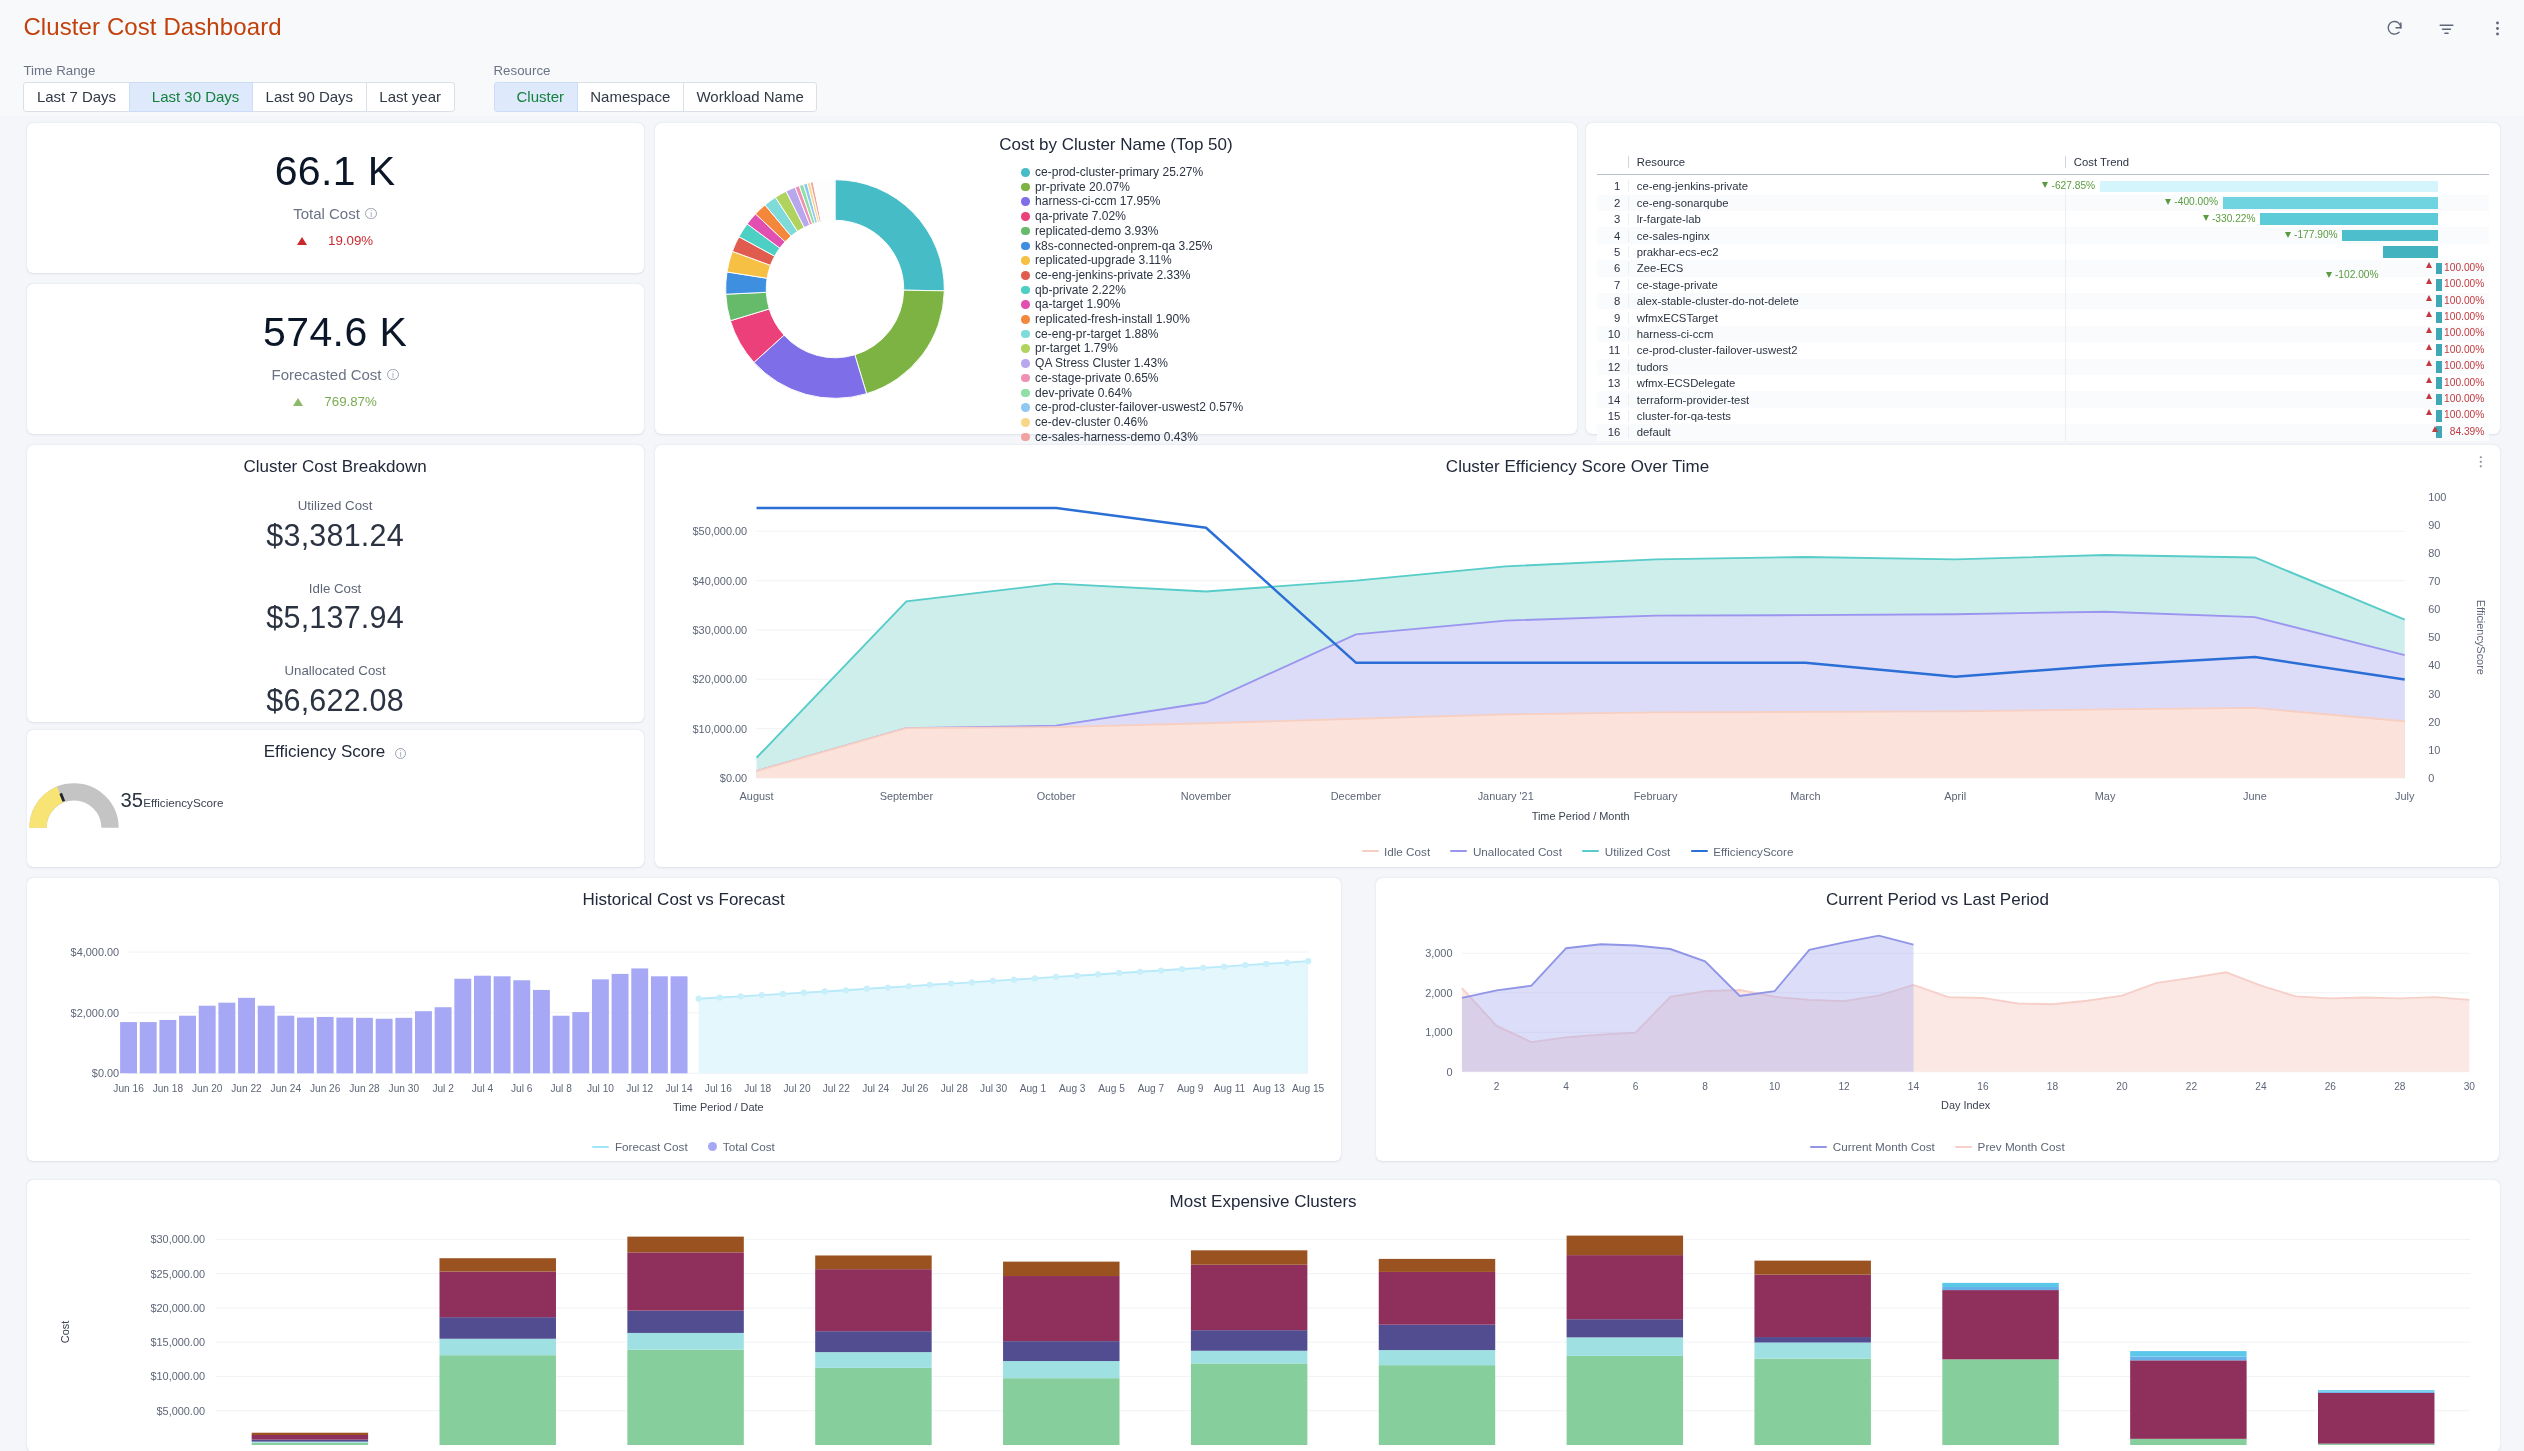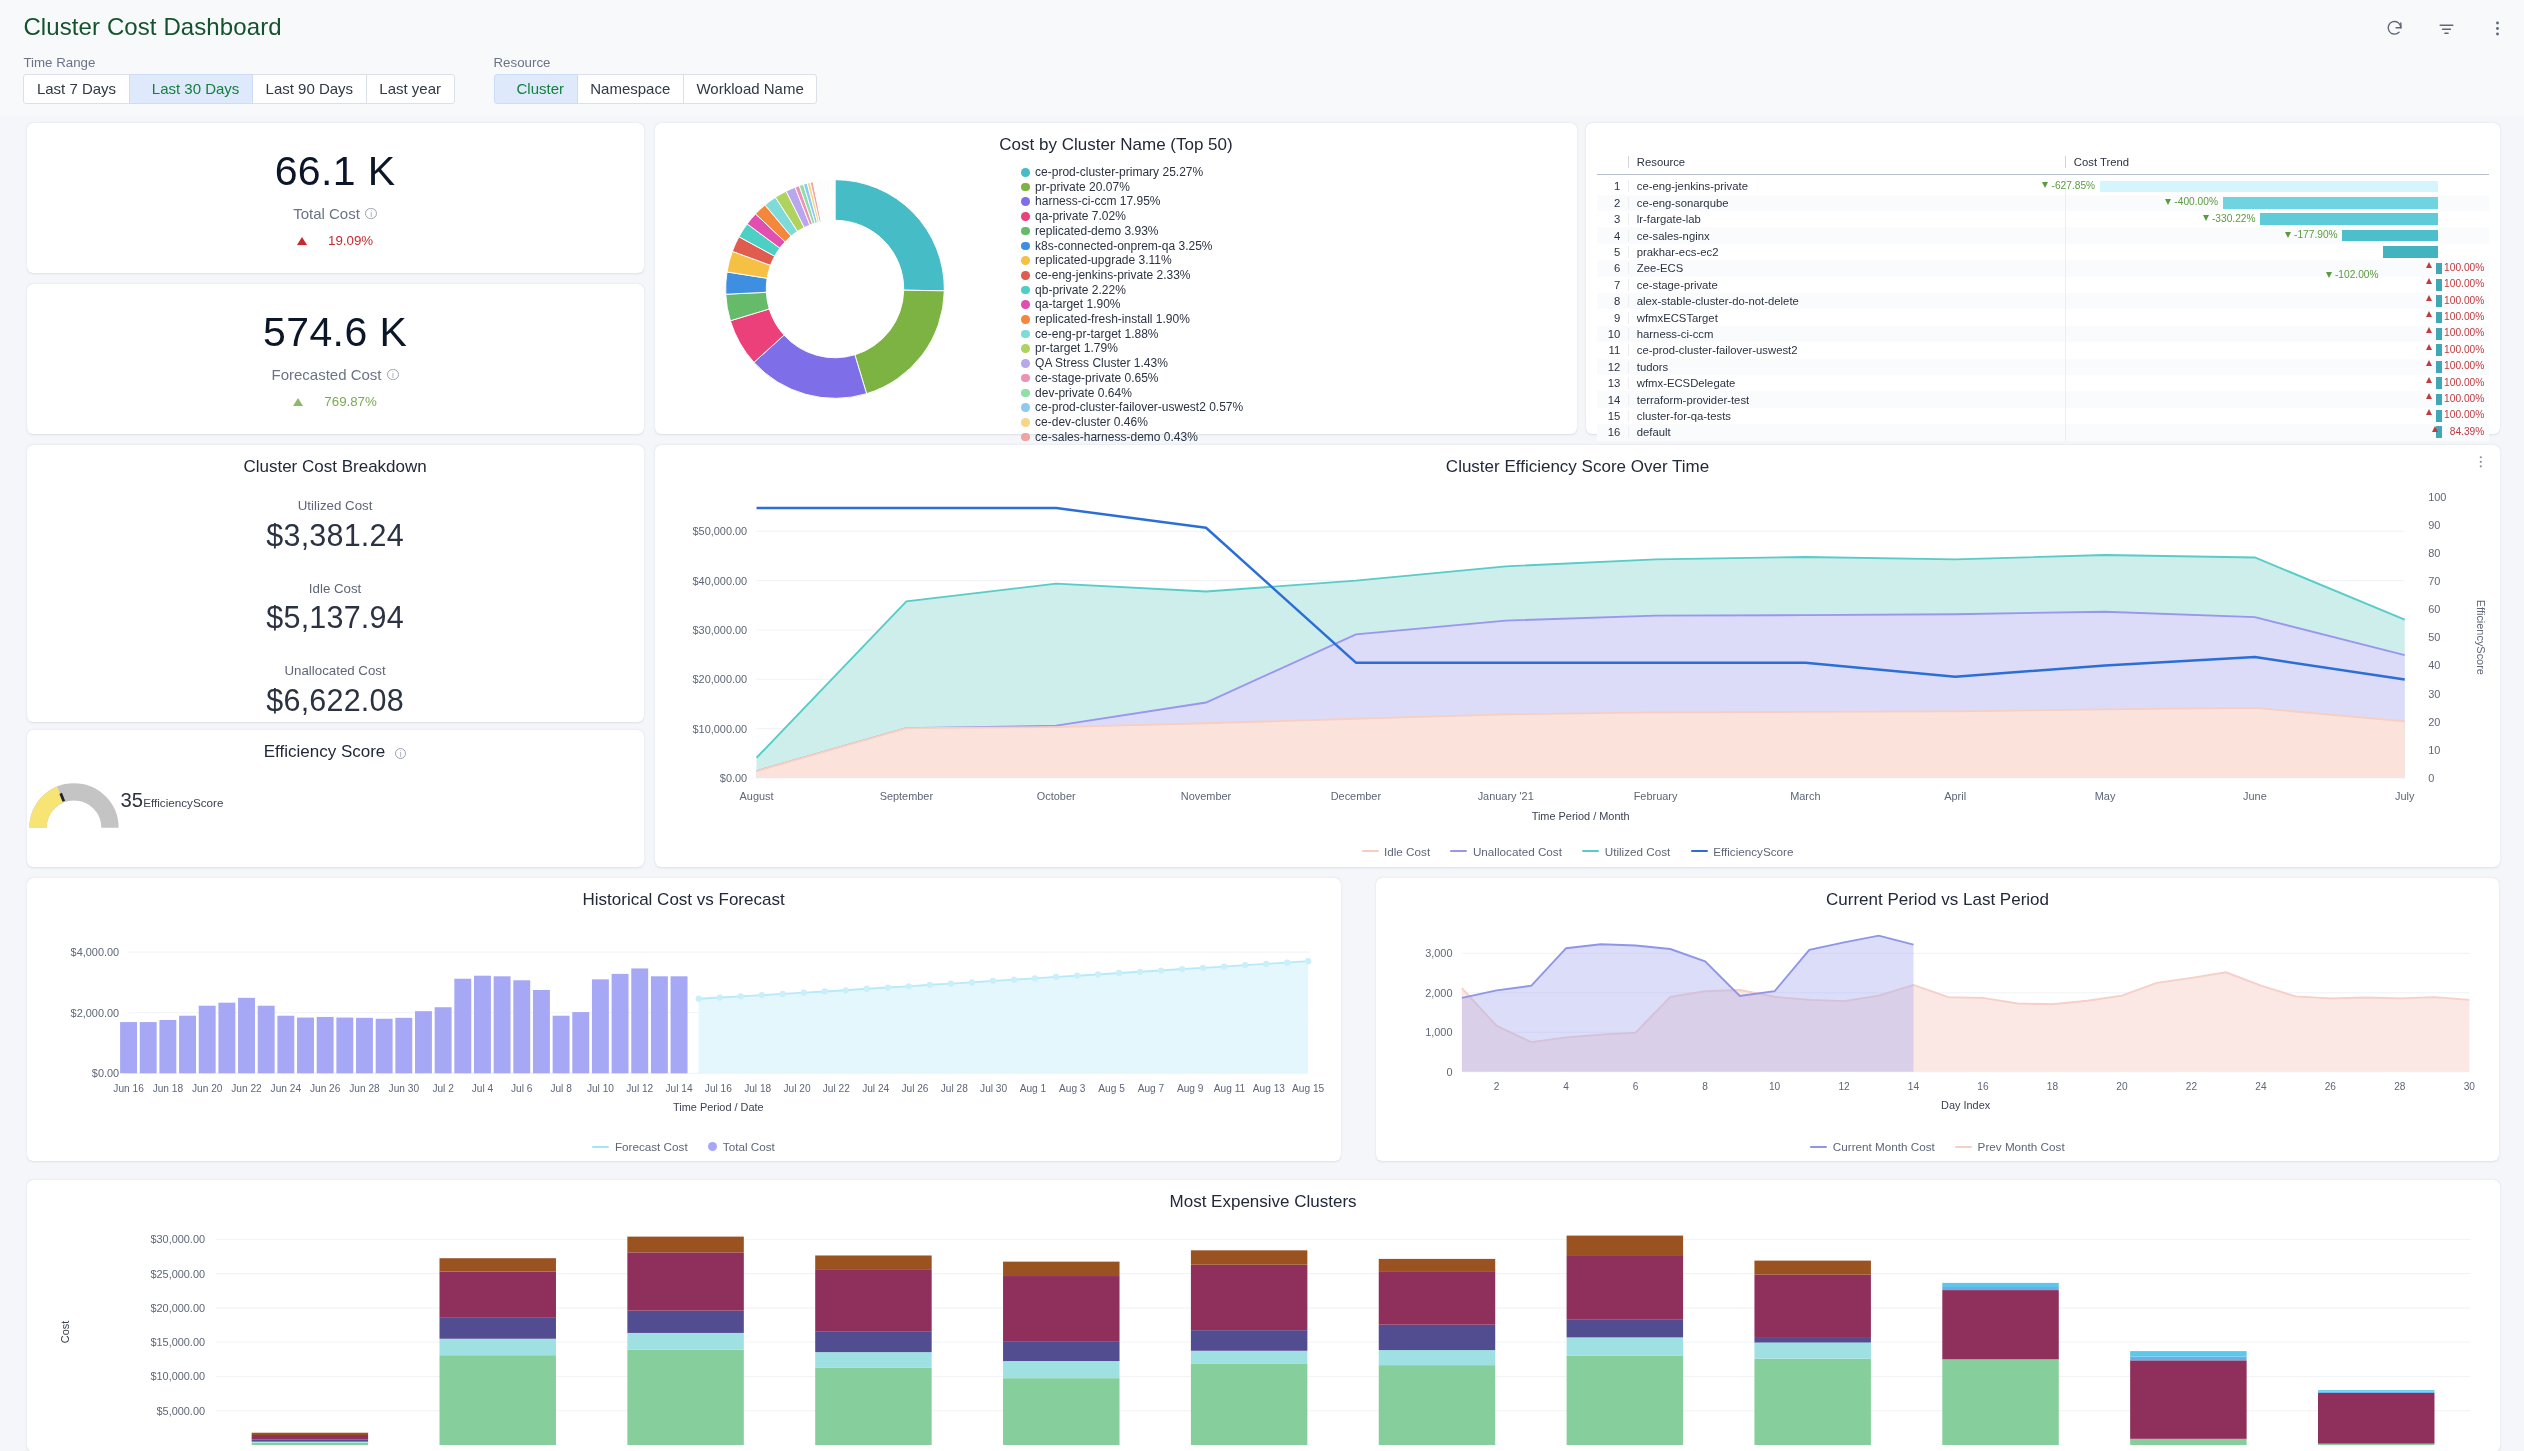--- a/index.html
+++ b/index.html
@@ -12,32 +12,32 @@
   }
   .page { position: relative; width: 2525px; height: 1451px; }
 
   
   .topbar {
     position: absolute; left: 0; top: 0; width: 2525px; height: 116px;
     background: #f7f9fb;
   }
   .page-title {
     position: absolute; left: 23.4px; top: 12.5px;
-    font-size: 24px; font-weight: 400; color: #14532d; letter-spacing: 0.1px;
+    font-size: 24px; font-weight: 400; color: #c2410c; letter-spacing: 0.1px;
   }
   .header-icons {
     position: absolute; right: 14px; top: 15.6px;
     display: flex; align-items: center; gap: 25px;
   }
   .hicon { width: 26.6px; height: 26.6px; display:flex; align-items:center; justify-content:center; cursor: pointer; }
   .hicon svg { display:block; }
 
   .filters { position: absolute; left: 23.4px; top: 55px; display: flex; gap: 39px; }
   .fgroup { display: flex; flex-direction: column; }
-  .fgroup-label { font-size: 13.3px; color: #6b7385; margin-bottom: 3.9px; }
+  .fgroup-label { font-size: 13.3px; color: #6b7385; margin-bottom: 3.9px; margin-top: 8px; }
   .seg { display: flex; border-radius: 3.1px; }
   .seg-btn {
     border: 0.8px solid #dadfe8; background: #fff; color: #303945;
     font-size: 15px; font-family: "Liberation Sans", sans-serif;
     padding: 5.5px 12.5px; cursor: pointer; white-space: nowrap;
     margin-left: -0.8px;
   }
   .seg-btn:first-child { margin-left: 0; border-radius: 3.1px 0 0 3.1px; }
   .seg-btn:last-child { border-radius: 0 3.1px 3.1px 0; }
   .seg-btn.active { background: #dee9fb; color: #15803d; border-color: #cdddf8; position: relative; z-index: 2; padding-left: 22px;}

